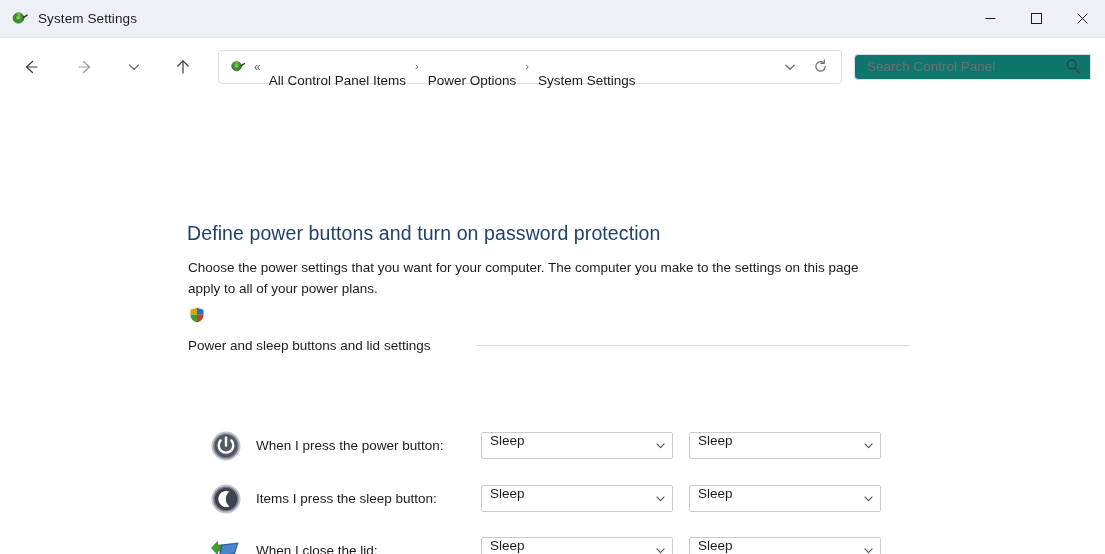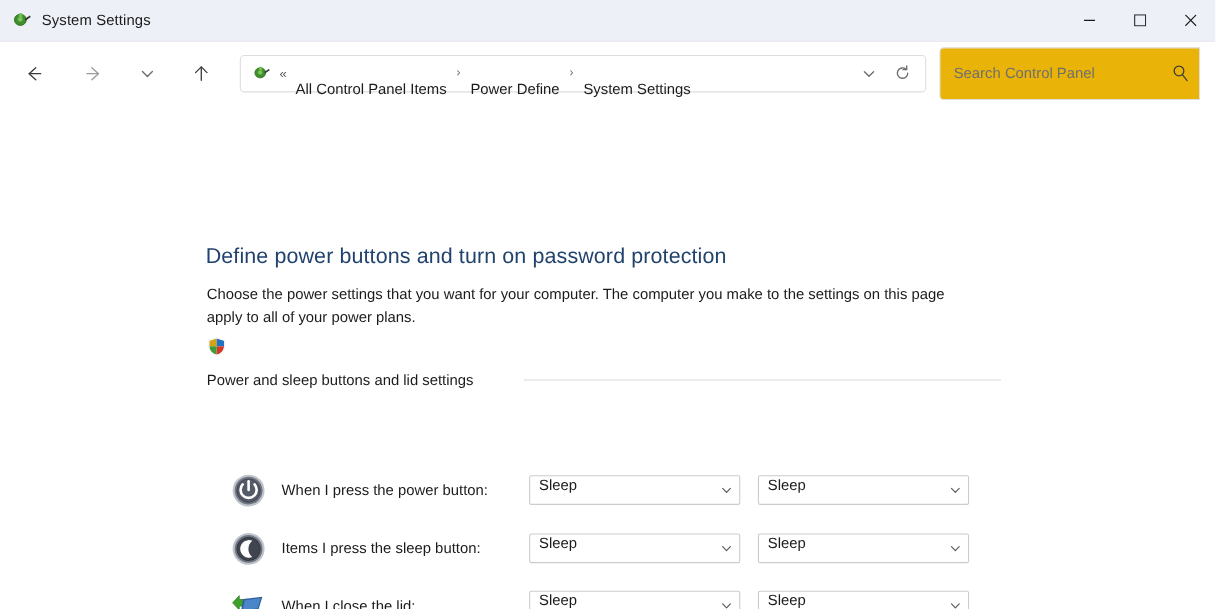--- a/index.html
+++ b/index.html
@@ -118,27 +118,27 @@
     display: flex;
     align-items: center;
     justify-content: center;
     border-radius: 3px;
     flex: 0 0 auto;
   }
   .addr-icon-btn.refresh { margin-right: 6px; }
 
   .searchbox {
     flex: 1 1 auto;
-    height: 48px;
+    height: 26px;
     margin-left: 12px;
     margin-right: 14px;
     border: 1px solid #dededf;
     border-left: 1px solid #dededf;
     border-radius: 4px 0 0 4px;
-    background: #eab308;
+    background: #0f766e;
     display: flex;
     align-items: center;
     box-sizing: border-box;
   }
   .search-input {
     flex: 1 1 auto;
     border: none;
     outline: none;
     background: transparent;
     font-family: "Liberation Sans", sans-serif;
@@ -358,21 +358,21 @@
         <ellipse cx="7.6" cy="8.2" rx="4.9" ry="4.6" fill="none" stroke="#2d6b1f" stroke-width="0.7"></ellipse>
         <path d="M6.4 3.8 C6.4 2.4 9.3 2.4 9.3 3.8 L9.3 5.8 L6.4 5.8 Z" fill="#6fc04a"></path>
         <path d="M11.2 7.4 L15.5 4.7 L16.2 5.8 L12.1 8.7 Z" fill="#2f2f2f"></path>
         <circle cx="7.5" cy="7.8" r="2" fill="#8fd66a" opacity="0.75"></circle>
       </svg>
     </span>
     <span class="addr-chev-first">«</span>
 
     <span class="crumb">All Control Panel Items</span>
     <span class="crumb-sep">›</span>
-    <span class="crumb">Power Define</span>
+    <span class="crumb">Power Options</span>
     <span class="crumb-sep">›</span>
     <span class="crumb">System Settings</span>
 
     <span class="addr-spacer"></span>
 
     <div class="addr-icon-btn">
       <svg width="16" height="16" viewBox="0 0 16 16">
         <path d="M3.8 6.2 L8 10.3 L12.2 6.2" fill="none" stroke="#6b6b6b" stroke-width="1.2" stroke-linecap="round" stroke-linejoin="round"></path>
       </svg>
     </div>

